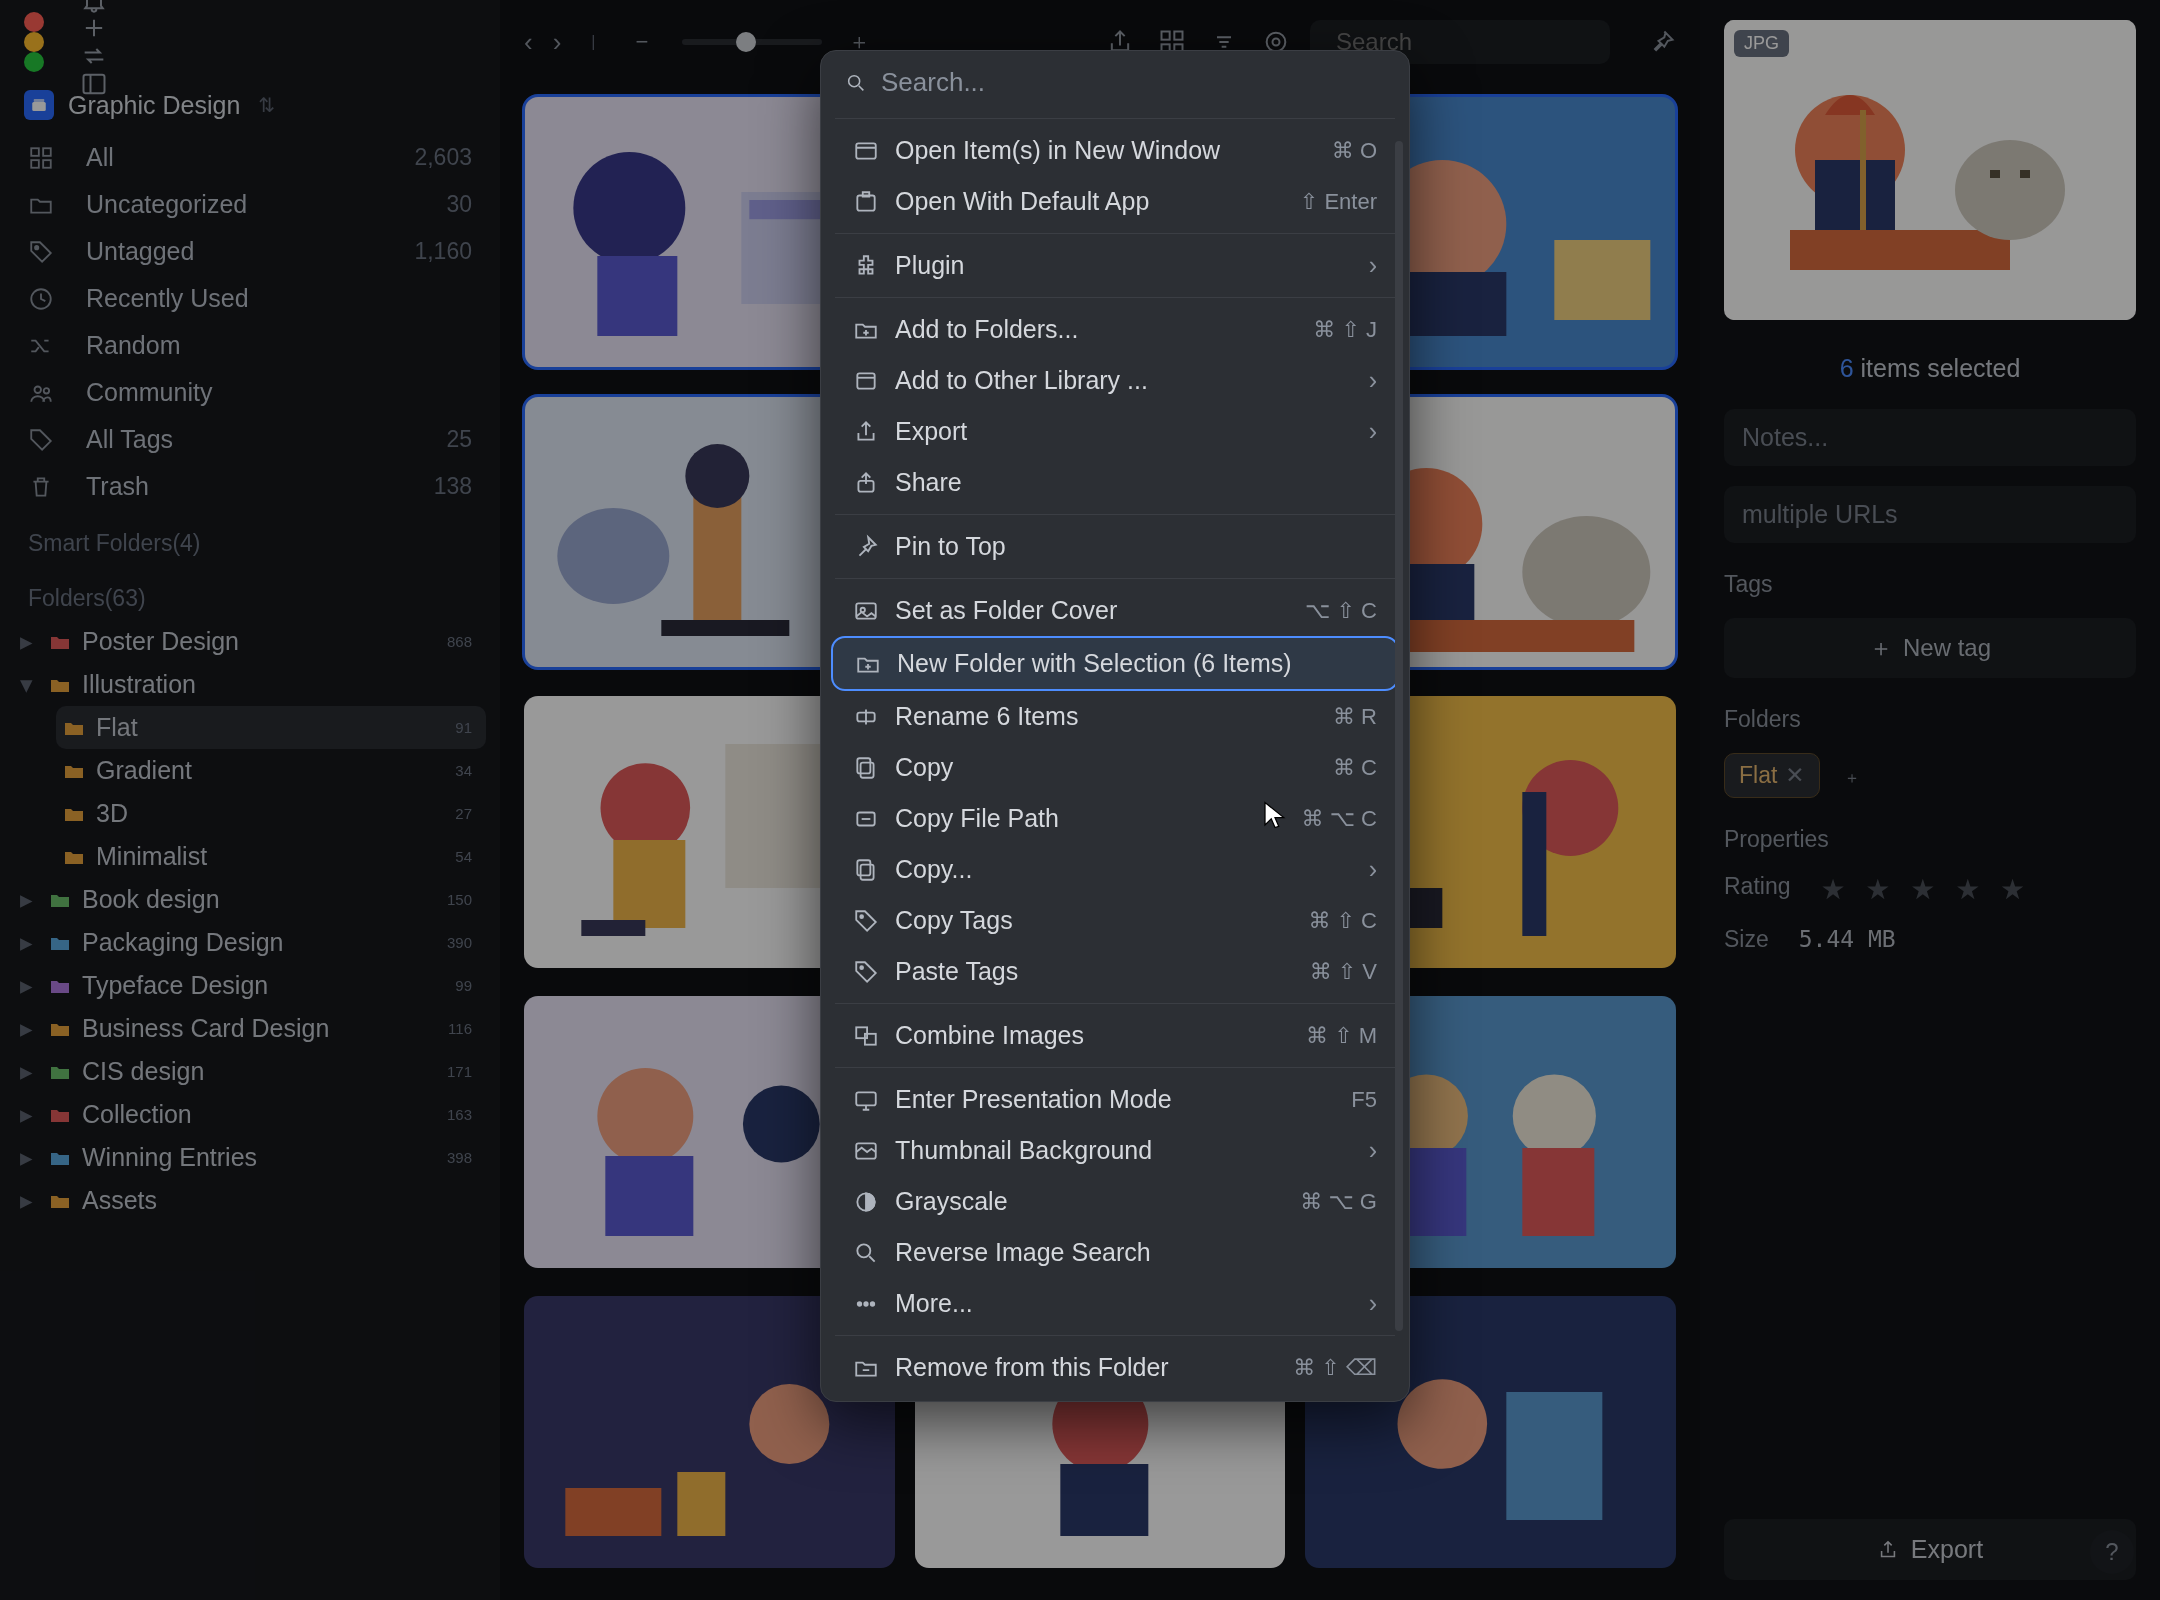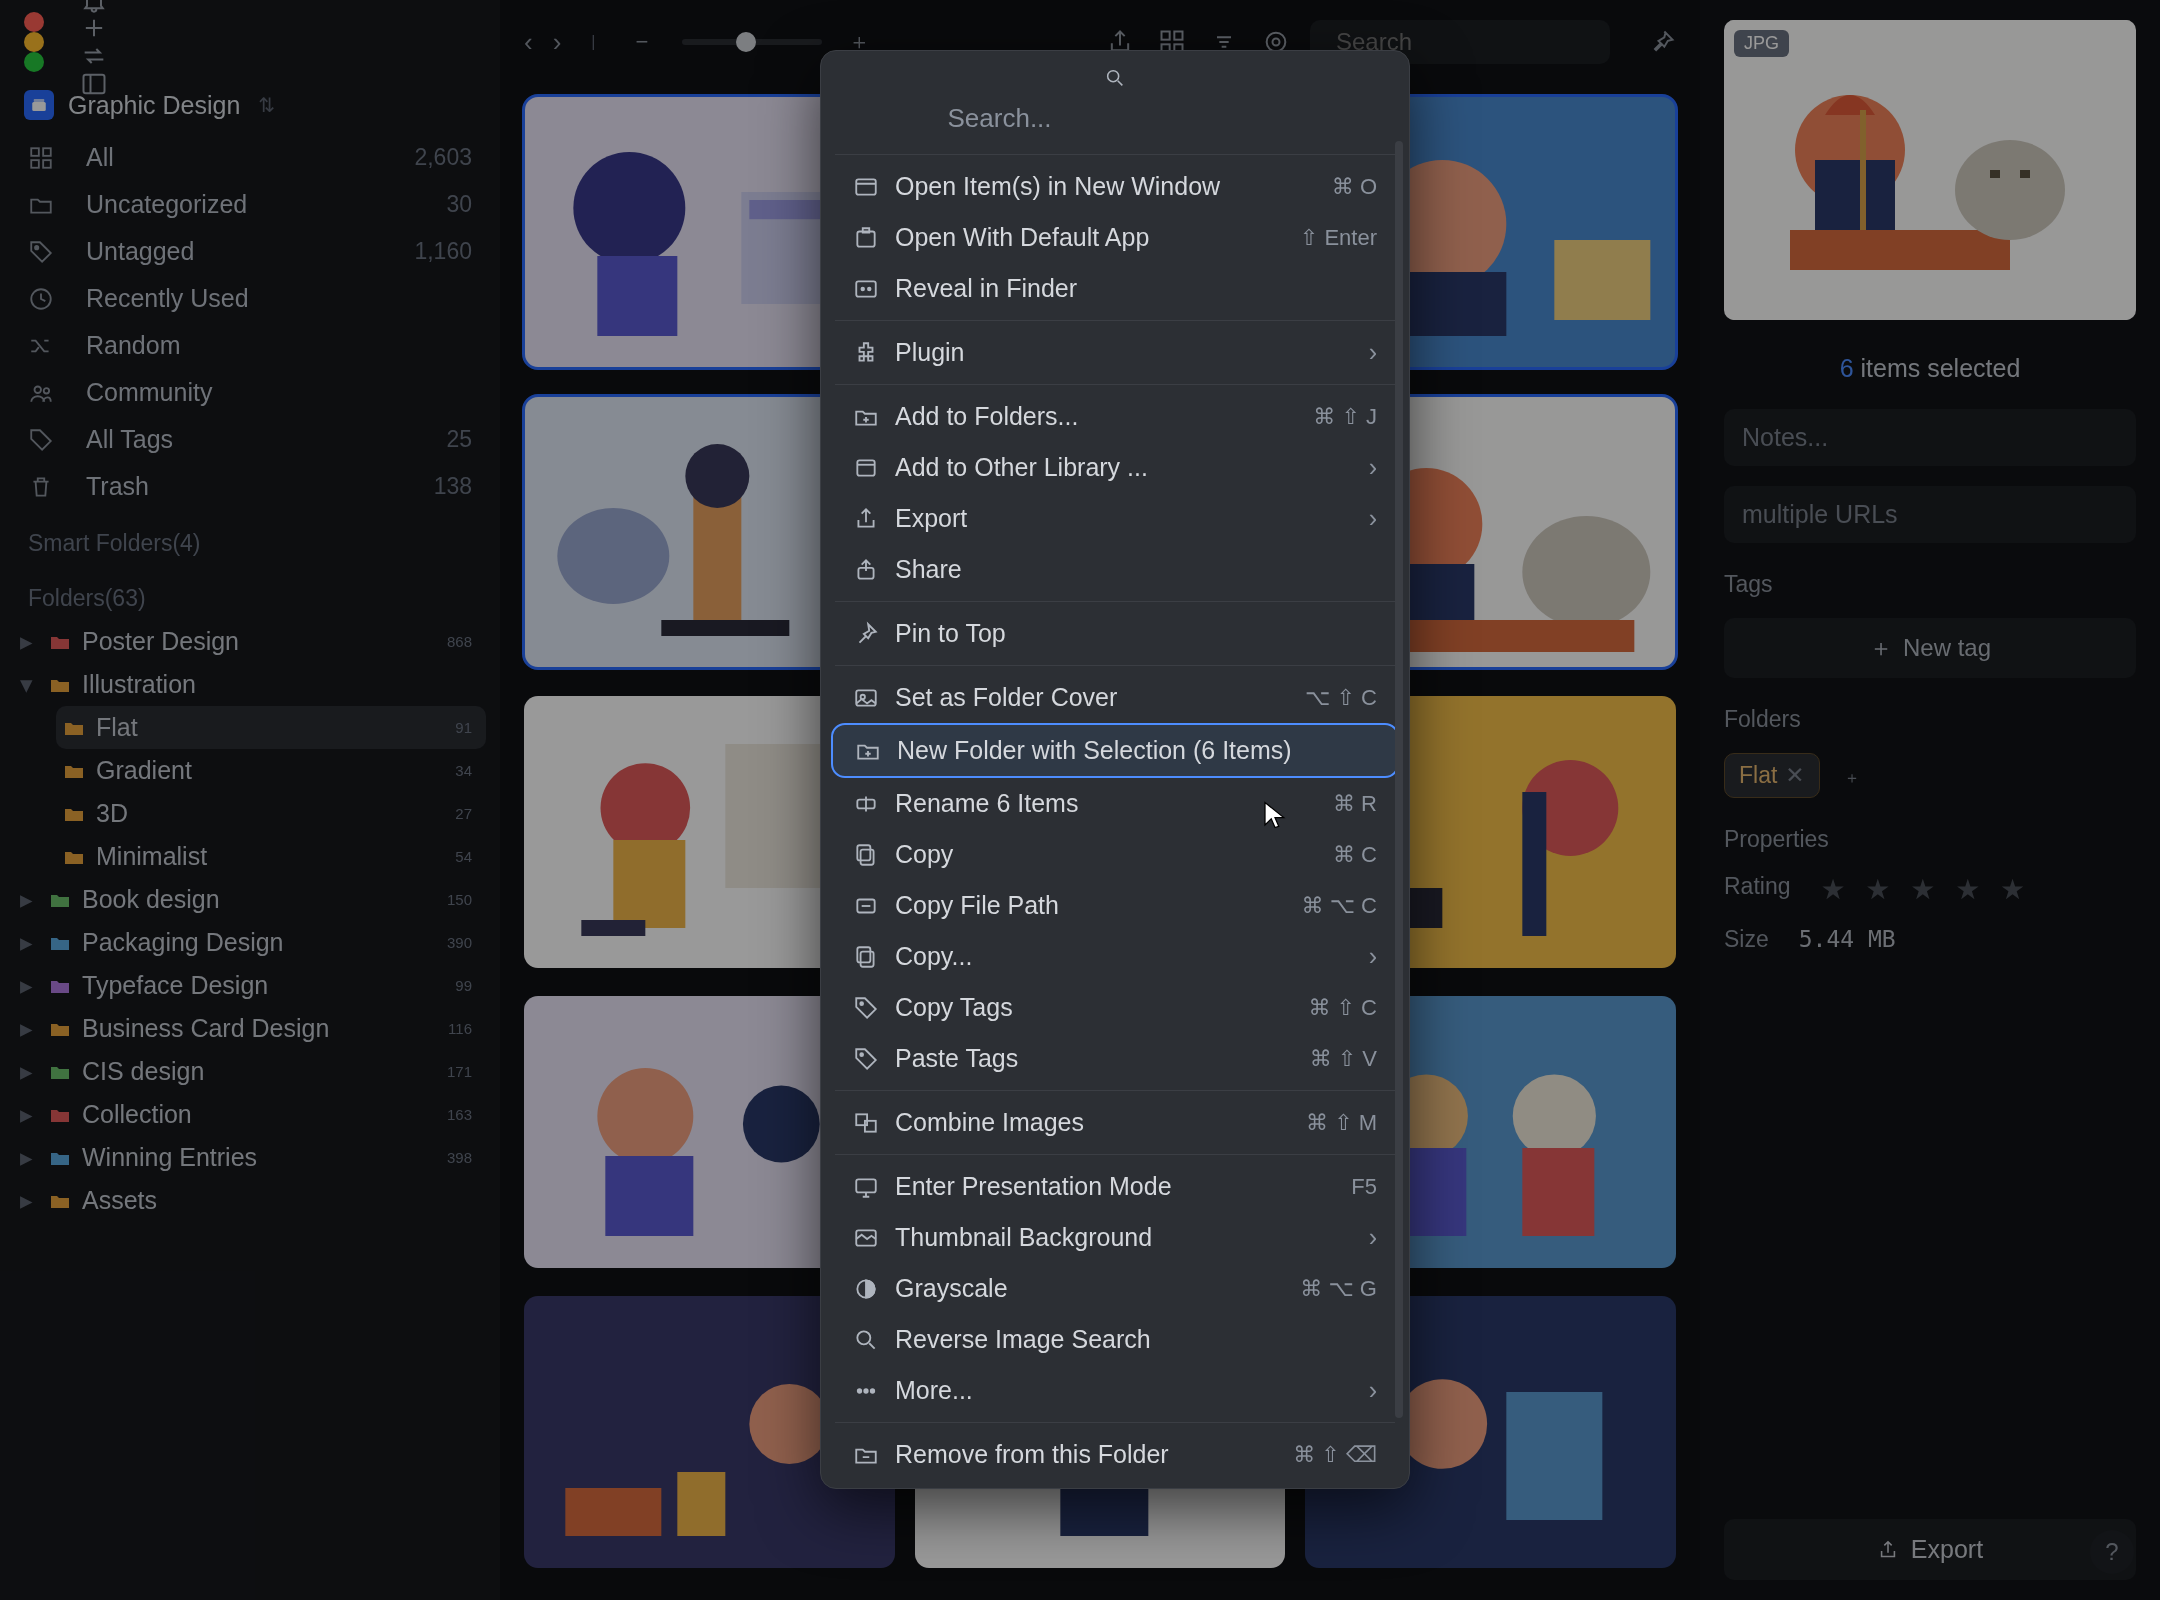--- a/index.html
+++ b/index.html
@@ -65,21 +65,21 @@
 .ins-chip { display:inline-flex;align-items:center;gap:8px;background:#2a2d33;border:1px solid #5e4a2a;color:#e6b770;padding:8px 14px;border-radius:10px;font-size:23px;}
 .ins-chip .x{color:#7a818c;}
 .ins-add-folder{display:inline-flex;width:36px;height:36px;align-items:center;justify-content:center;color:#7a818c;margin-left:10px;}
 .ins-prop-row{display:flex;gap:30px;color:#8a919c;font-size:23px;}
 .ins-prop-row .val{color:#b2b7c0;font-family:ui-monospace,monospace;}
 .stars{color:#4a4f57;font-size:28px;letter-spacing:6px;}
 .ins-export { margin-top:auto; background:#1b1e22; border-radius:10px; padding:16px; display:flex;align-items:center;justify-content:center;gap:12px;color:#c6cad1;font-size:25px;}
 
 
 .ctx { position:absolute; top:50px; left:820px; width:590px; background:#2c2f34; border:1px solid #3b3e44; border-radius:16px; box-shadow:0 20px 60px rgba(0,0,0,0.6); z-index:50; overflow:hidden; padding-bottom:8px;}
-.ctx .search { display:flex;align-items:center;gap:14px;padding:16px 24px 14px;flex-direction:column; }
+.ctx .search { display:flex;align-items:center;gap:14px;padding:16px 24px 14px; }
 .ctx .search input { background:transparent;border:none;outline:none;color:#cfd3d8;font-size:26px;flex:1;}
 .ctx .search input::placeholder{color:#8a919c;}
 .ctx .sep { height:1px;background:#3b3e44;margin:6px 14px; }
 .ctx .row { display:flex;align-items:center;gap:16px;padding:11px 22px;color:#d5d8dd;font-size:25px;border-radius:10px;margin:0 10px; }
 .ctx .row .ic { width:26px;height:26px;color:#aeb4bd;flex:0 0 26px; }
 .ctx .row .sc { margin-left:auto;color:#8a919c;font-size:22px; }
 .ctx .row.sub .chev { margin-left:auto;color:#8a919c; }
 .ctx .row.hl { border:2px solid #4d8dff; background:#2f3946; border-radius:14px; }
 .ctx-scrollbar{position:absolute;right:6px;top:90px;bottom:70px;width:8px;background:#3b3e44;border-radius:4px;}
 
@@ -568,28 +568,20 @@
   <span class="sc">⌘ O</span>
       </div>
       <div class="row">
         <svg class="ic" viewBox="0 0 24 24" fill="none" stroke="currentColor" stroke-width="1.7">
           <rect x="4" y="6" width="16" height="14" rx="2"></rect>
           <path d="M9 3h6v4H9z"></path>
         </svg>
   <span>Open With Default App</span>
   <span class="sc">⇧ Enter</span>
       </div>
-      <div class="row">
-        <svg class="ic" viewBox="0 0 24 24" fill="none" stroke="currentColor" stroke-width="1.7">
-          <rect x="3" y="5" width="18" height="14" rx="2"></rect>
-          <circle cx="9" cy="12" r="1.2" fill="currentColor"></circle>
-          <circle cx="15" cy="12" r="1.2" fill="currentColor"></circle>
-        </svg>
-  <span>Reveal in Finder</span>
-  </div>
       <div class="sep"></div>
       <div class="row sub">
         <svg class="ic" viewBox="0 0 24 24" fill="none" stroke="currentColor" stroke-width="1.7">
           <path d="M10 3h4v4h4v4h-4v4h4v4h-4v-4h-4v4H6v-4h4v-4H6V7h4z"></path>
         </svg>
   <span>Plugin</span>
   <span class="chev">›</span>
       </div>
       <div class="sep"></div>
       <div class="row">

